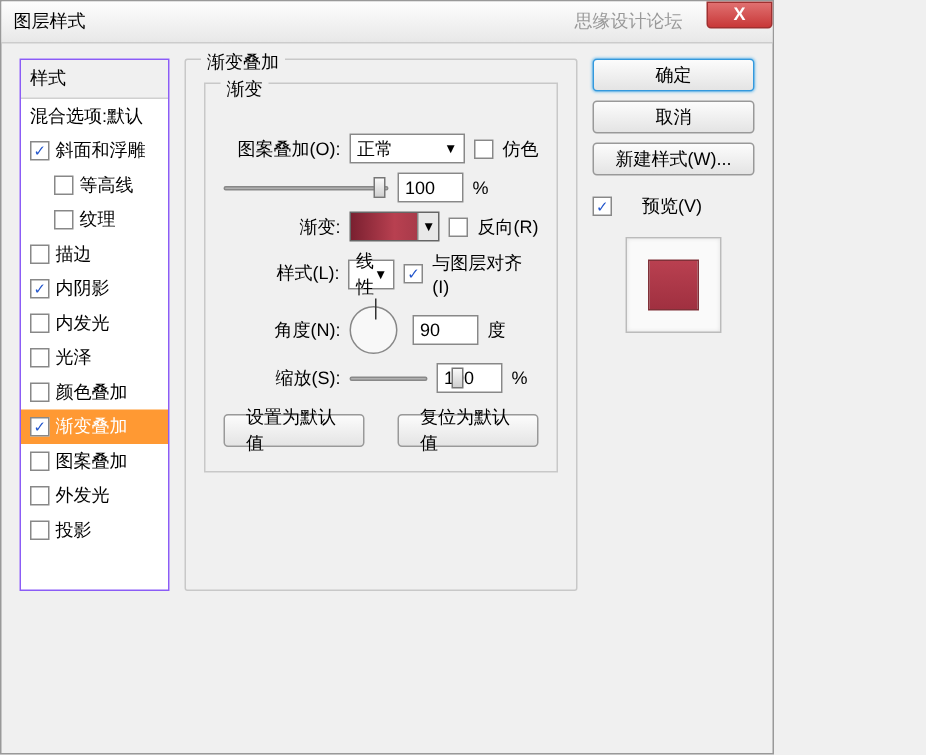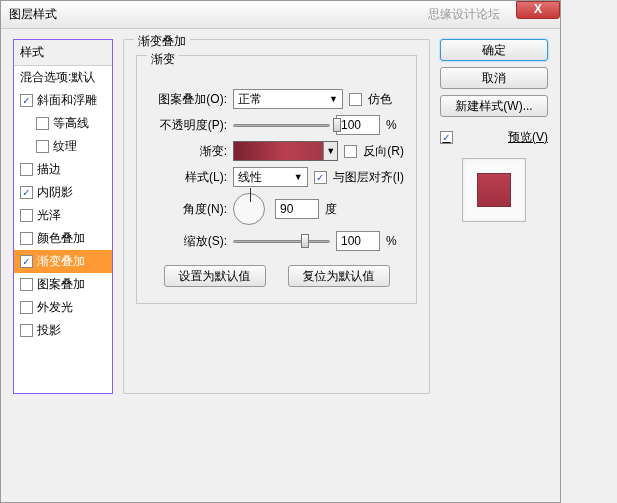--- a/index.html
+++ b/index.html
@@ -1,17 +1,17 @@
 <!DOCTYPE html>
 <html><head>
 <meta charset="utf-8">
 <style>
 * { box-sizing: border-box; font-family: "Microsoft YaHei", "SimSun", Arial, sans-serif; font-size: 12px; }
 body { margin: 0; background: #f0f0f0; }
-.window { width: 561px; height: 503px; background: #f0f0f0; border: 1px solid #999; position: relative; }
+.window { width: 516px; height: 503px; background: #f0f0f0; border: 1px solid #999; position: relative; }
 .titlebar { height: 28px; background: linear-gradient(#fdfdfd, #e8e8e8); border-bottom: 1px solid #ccc; display: flex; align-items: center; padding: 0 8px; position: relative; }
 .titlebar-text { flex: 1; }
 .watermark { position: absolute; right: 60px; color: #999; font-size: 11px; text-align: right; line-height: 1.1; }
 .close-btn { position: absolute; right: 0; top: 0; width: 44px; height: 18px; background: linear-gradient(#e07070, #c83838); border: 1px solid #a03030; border-radius: 0 0 3px 3px; color: #fff; text-align: center; font-weight: bold; line-height: 14px; }
 .body { display: flex; padding: 10px 12px; gap: 10px; height: calc(100% - 28px); }
 .left-panel { width: 100px; }
 .styles-list { border: 1px solid #8b5cf6; background: #fff; height: 355px; }
 .styles-header { padding: 4px 6px; border-bottom: 1px solid #d0d0d0; background: #f0f0f0; }
 .style-item { padding: 3px 6px; display: flex; align-items: center; gap: 4px; cursor: default; }
 .style-item.indent { padding-left: 22px; }
@@ -33,21 +33,21 @@
 .slider-thumb { position: absolute; width: 8px; height: 14px; background: linear-gradient(#fafafa,#d0d0d0); border: 1px solid #777; top: 2px; }
 .num-input { width: 44px; height: 20px; border: 1px solid #888; background: #fff; padding: 0 4px; display: flex; align-items: center; }
 .unit { width: 18px; }
 .angle-dial { width: 32px; height: 32px; border: 1px solid #888; border-radius: 50%; background: #f8f8f8; position: relative; margin-right: 4px; }
 .angle-line { position: absolute; width: 14px; height: 1px; background: #333; left: 16px; top: 8px; transform-origin: 0 0; transform: rotate(-90deg); }
 .btn-row { display: flex; gap: 22px; justify-content: center; margin-top: 14px; }
 .btn { height: 22px; padding: 0 14px; border: 1px solid #999; background: linear-gradient(#fcfcfc,#e4e4e4); border-radius: 3px; display: flex; align-items: center; }
 .right-panel { width: 108px; display: flex; flex-direction: column; gap: 6px; align-items: stretch; }
 .rbtn { height: 22px; border: 1px solid #999; background: linear-gradient(#fcfcfc,#e4e4e4); border-radius: 3px; display: flex; align-items: center; justify-content: center; }
 .rbtn.default { border: 1px solid #3399dd; box-shadow: 0 0 2px #66bbee; align-items: center; }
-.preview-row { display: flex; align-items: center; gap: 4px; justify-content: space-between; margin-top: 6px; text-decoration: underline; }
+.preview-row { display: flex; align-items: center; gap: 20px; justify-content: flex-start; margin-top: 6px; }
 .preview-box { width: 64px; height: 64px; border: 1px solid #bbb; background: #fafafa; margin: 6px auto 0; box-shadow: inset 0 0 3px rgba(0,0,0,0.1); display: flex; align-items: center; justify-content: center; }
 .preview-swatch { width: 34px; height: 34px; background: linear-gradient(#b94050, #a03040); border: 1px solid #803038; }
 </style>
 </head>
 <body>
 
 <div class="window">
   <div class="titlebar">
     <span class="titlebar-text">图层样式</span>
     <div class="watermark">
@@ -78,20 +78,24 @@
         <div class="style-item">
           <span class="checkbox"></span>
           <span>描边</span>
         </div>
         <div class="style-item">
           <span class="checkbox checked"></span>
           <span>内阴影</span>
         </div>
         <div class="style-item">
           <span class="checkbox"></span>
+          <span>内发光</span>
+        </div>
+        <div class="style-item">
+          <span class="checkbox"></span>
           <span>光泽</span>
         </div>
         <div class="style-item">
           <span class="checkbox"></span>
           <span>颜色叠加</span>
         </div>
         <div class="style-item selected">
           <span class="checkbox checked"></span>
           <span>渐变叠加</span>
         </div>
@@ -120,21 +124,20 @@
             <span class="label">图案叠加(O):</span>
             <div class="dropdown">
               <span>正常</span>
               <span class="dropdown-arrow">▼</span>
             </div>
             <span class="checkbox"></span>
             <span>仿色</span>
           </div>
 
           <div class="row">
-            <span class="label">不透明度(P):</span>
             <div class="slider">
               <div class="slider-track"></div>
               <div class="slider-thumb" style="left:100px"></div>
             </div>
             <div class="num-input">
                 <span>100</span>
               </div>
             <span class="unit">%</span>
           </div>
 

